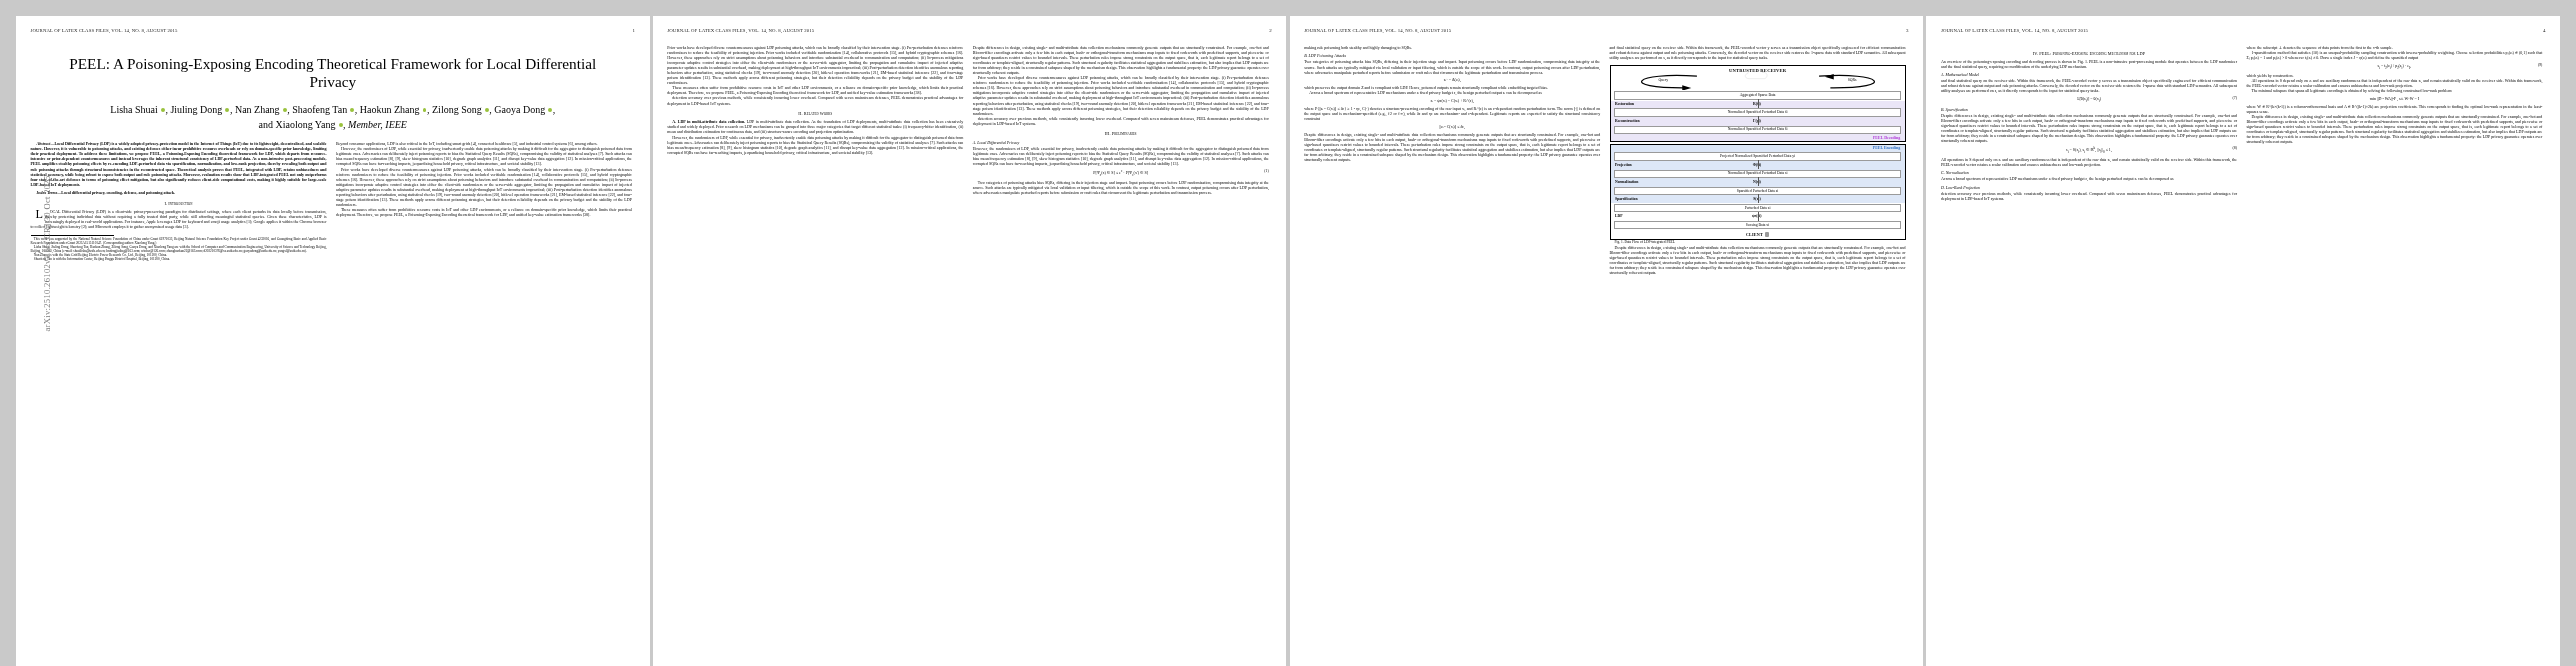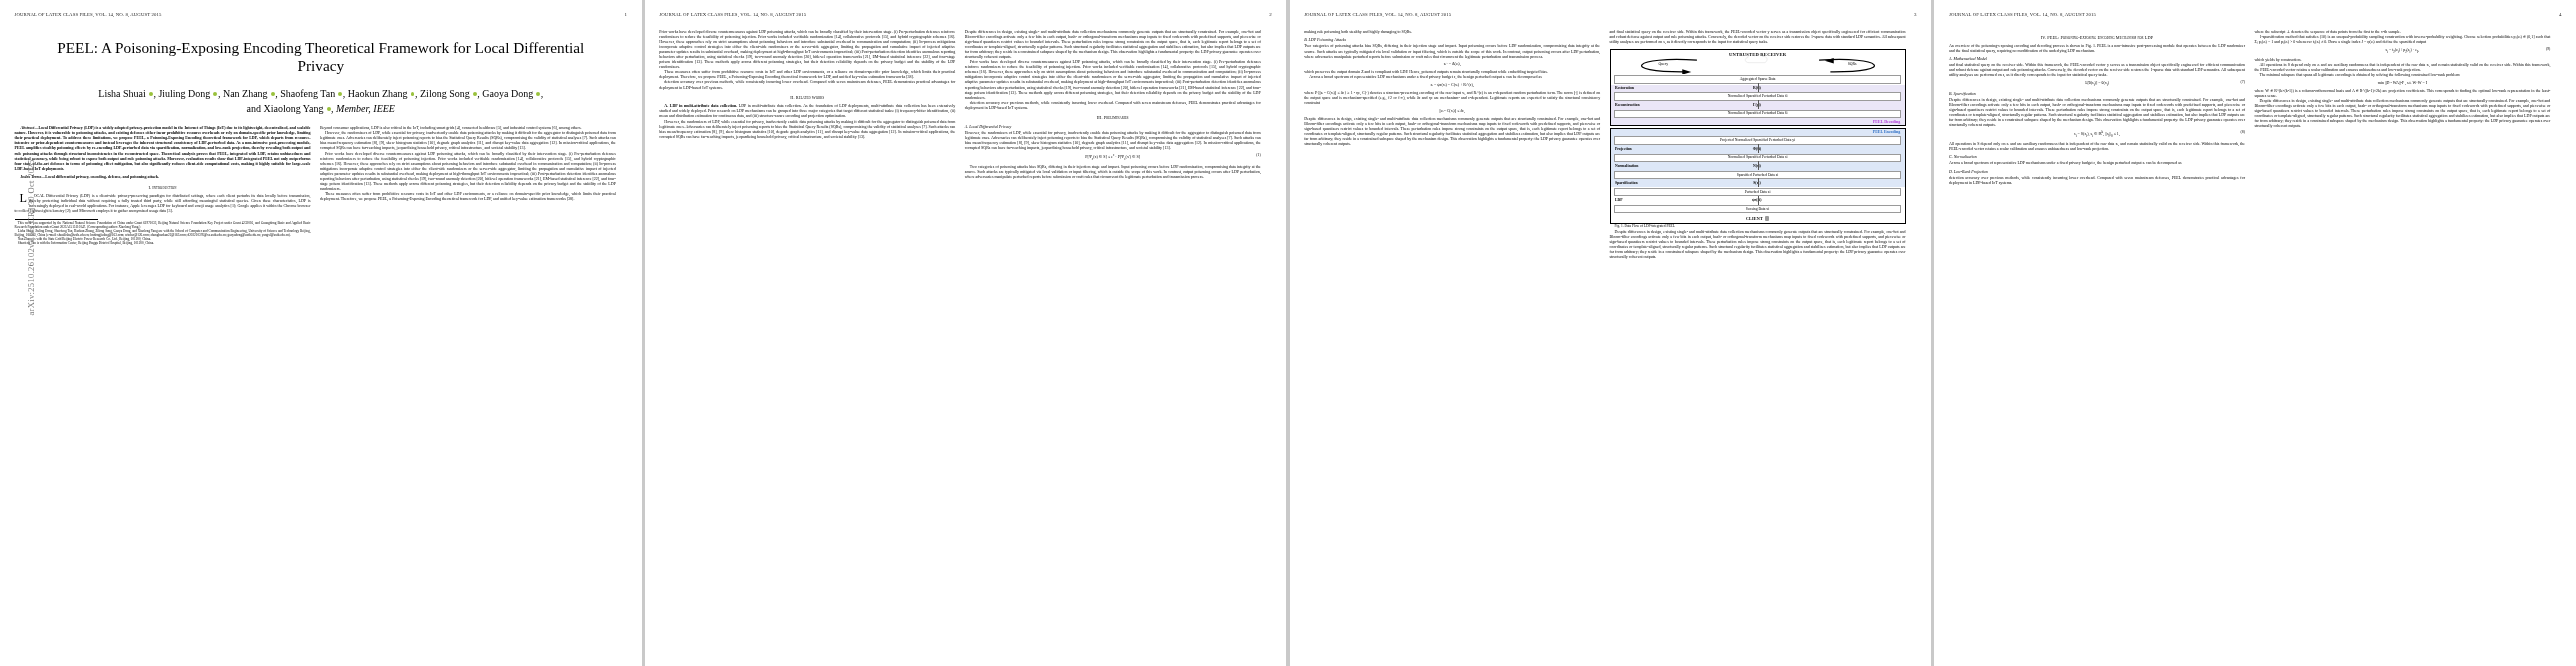--- a/index.html
+++ b/index.html
@@ -7,21 +7,21 @@
   html, body {
     margin: 0; padding: 0;
     background: #c9c9c9;
     font-family: "Liberation Serif", "DejaVu Serif", serif;
   }
   #sheet {
     width: 2576px; height: 667px;
     background: #c9c9c9;
     display: flex;
     gap: 3.3px;
-    padding: 0;
+    padding: 16px;
     position: relative;
     overflow: hidden;
   }
   .page {
     background: #ffffff;
     width: 642px;
     height: 667px;
     position: relative;
     padding: 12.2px 14.5px 7.8px 14.5px;
     overflow: hidden;

